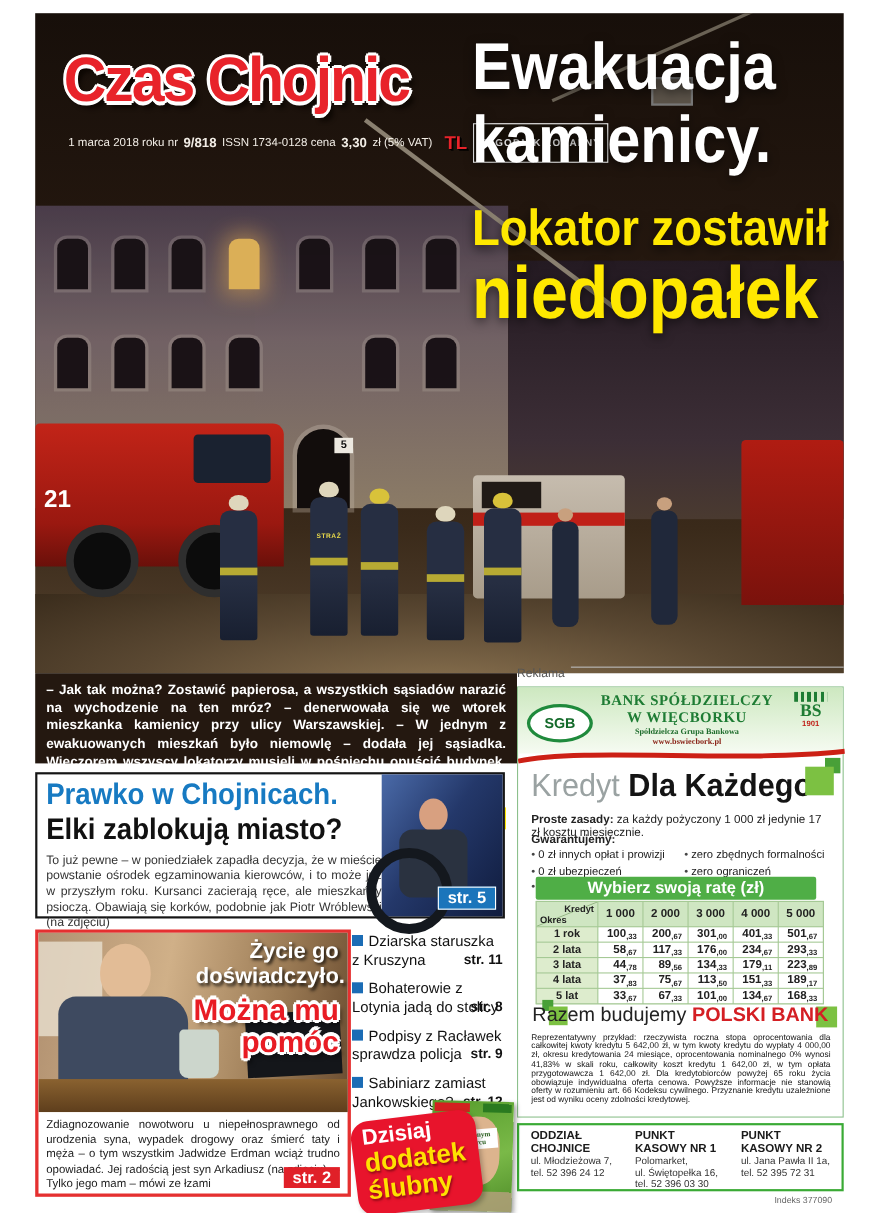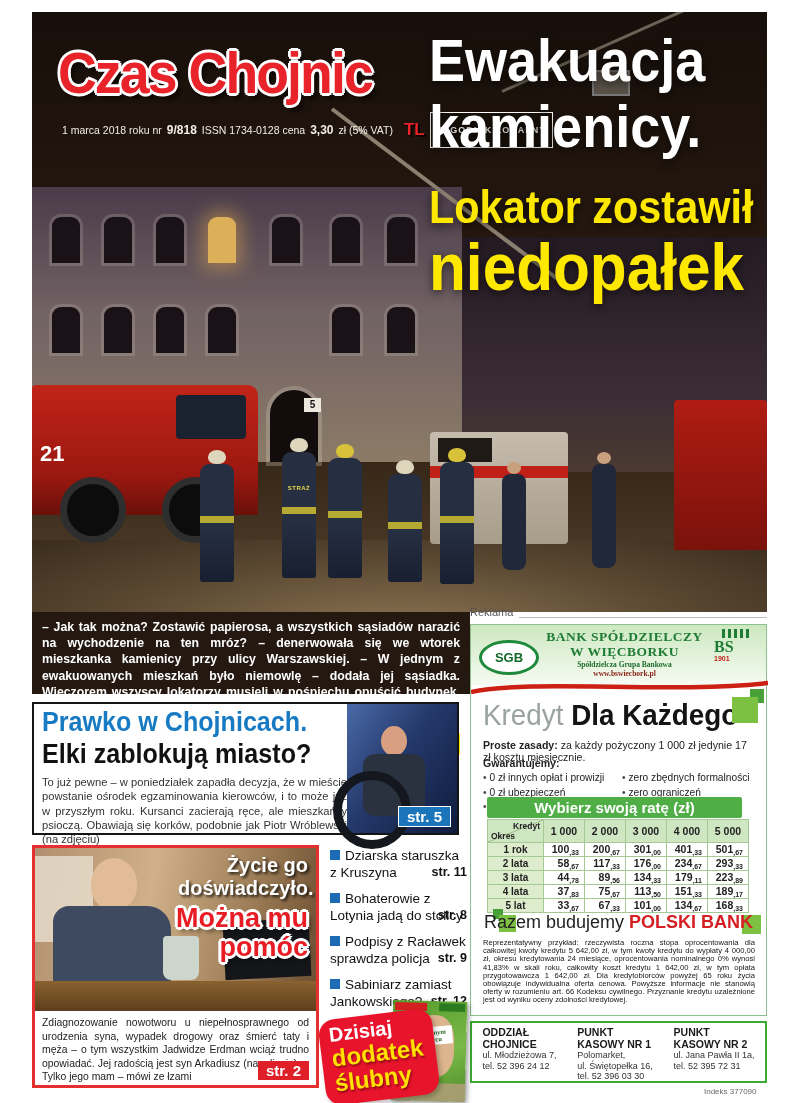--- a/index.html
+++ b/index.html
@@ -99,52 +99,52 @@
   #help .mon{position:absolute;right:6px;top:72px;width:86px;height:58px;background:#14161a;transform:rotate(-3deg)}
   #help .bucket{position:absolute;left:128px;top:88px;width:36px;height:44px;border-radius:4px 4px 8px 8px;background:#ccd6cc}
   #help .ov1{position:absolute;right:8px;top:6px;text-align:right;color:#fff;font-weight:bold;font-size:20px;line-height:23px;
              width:130px;text-shadow:2px 2px 3px rgba(0,0,0,.8)}
   #help .ov2{position:absolute;right:8px;top:56px;text-align:right;color:#e81c24;font-weight:bold;font-size:27px;line-height:29px;
              width:150px;text-shadow:-2px -2px 0 #fff,2px -2px 0 #fff,-2px 2px 0 #fff,2px 2px 0 #fff,0 3px 0 #fff,3px 0 0 #fff,0 -3px 0 #fff,-3px 0 0 #fff,4px 5px 4px rgba(0,0,0,.5)}
   #help .cap{position:relative;padding:5px 7px;font-size:10.4px;color:#222;line-height:1.3;text-align:justify}
   #help .badge{position:absolute;right:7px;bottom:5px;background:#e02028;color:#fff;font-size:15px}
 
   
-  #news{left:330px;top:847px;width:137px}
+  #news{left:320px;top:847px;width:137px}
   .nitem{position:relative;margin-bottom:9px;font-size:13.5px;line-height:17px;color:#111}
   .nsq{display:inline-block;width:10px;height:10px;background:#1b6cb5;margin-right:5px}
   .npage{position:absolute;right:0;bottom:0;font-weight:bold;font-size:12.5px}
 
   
   #cover{left:392px;top:1001px;width:74px;height:100px;transform:rotate(1.5deg);
          background:linear-gradient(160deg,#569c2c 0%,#7ab948 55%,#4e8c28 100%);
          box-shadow:2px 2px 5px rgba(0,0,0,.4);z-index:1}
   #cover .rbar{position:absolute;left:2px;top:2px;width:32px;height:8px;background:#d42020}
   #cover .gbar{position:absolute;right:2px;top:2px;width:26px;height:8px;background:#2a7a20}
   #cover .hand{position:absolute;left:18px;top:14px;width:44px;height:62px;border-radius:50% 40% 40% 50%;background:#dcb48e}
   #cover .lbl{position:absolute;left:14px;top:26px;width:42px;padding:2px;background:#fff;transform:rotate(-6deg);
               font-family:"Liberation Serif",serif;font-weight:bold;font-size:6.5px;line-height:7px;color:#2a6020;text-align:center}
   #cover .strip{position:absolute;left:0;right:0;bottom:0;height:18px;background:#b8a080;opacity:.8}
   #supp{left:322px;top:1014px;width:114px;height:86px;background:#e8142c;border-radius:16px;
         transform:rotate(-7deg);z-index:2;padding:4px 0 0 10px;box-sizing:border-box;box-shadow:2px 3px 5px rgba(0,0,0,.25)}
   #supp .s1{color:#fff;font-weight:bold;font-size:20px;line-height:22px}
   #supp .s2,#supp .s3{color:#ffe000;font-weight:bold;font-size:24px;line-height:25px;text-shadow:1px 2px 2px rgba(60,0,0,.5)}
 
   
-  #rek{left:470px;top:606px;width:297px;display:flex;align-items:flex-end;gap:6px;color:#555;font-size:11px}
+  #rek{left:470px;top:606px;width:297px;display:flex;align-items:flex-start;gap:6px;color:#555;font-size:11px}
   #rek .line{flex:1;border-top:1px solid #bbb}
   #ad{left:470px;top:624px;width:297px;height:392px;border:1px solid #8cc08c;background:#fff;box-sizing:border-box}
   #ad .head{position:absolute;left:0;top:0;width:100%;height:60px;background:linear-gradient(180deg,#cde8c0,#f6fbf2)}
   #sgb{position:absolute;left:8px;top:15px;width:54px;height:29px;border-radius:50%;border:3px solid #1f8a3c;
        background:#fff;color:#136a2a;font-weight:bold;font-size:13px;display:flex;align-items:center;justify-content:center}
   #bank-names{position:absolute;left:66px;right:54px;top:4px;text-align:center;font-family:"Liberation Serif",serif}
   #bank-names .l1{font-weight:bold;font-size:13.5px;color:#1e7c34;letter-spacing:.5px;line-height:15px}
   #bank-names .l3{font-weight:bold;font-size:7.5px;color:#1e6c2c;margin-top:1px}
   #bank-names .l4{font-weight:bold;font-size:7.5px;color:#8a2418}
-  #bs{position:absolute;right:6px;top:3px;width:46px;height:54px;text-align:left;color:#1e7c34}
+  #bs{position:absolute;right:6px;top:3px;width:46px;height:54px;text-align:center;color:#1e7c34}
   #bs .bars{width:30px;height:9px;margin:1px auto 0;background:repeating-linear-gradient(90deg,#1e7c34 0 3px,transparent 3px 6px)}
   #bs .bsl{font-family:"Liberation Serif",serif;font-weight:bold;font-size:16px;line-height:17px}
   #bs .yr{font-size:7px;color:#c02018;font-weight:bold}
   #swoosh{position:absolute;left:0;top:52px;width:297px;height:20px}
   #kredyt{position:absolute;left:12px;top:74px;font-size:29px;white-space:nowrap;transform:scaleX(.96);transform-origin:left}
   #kredyt .k1{color:#9aa2a2}
   #kredyt .k2{color:#141414;font-weight:bold}
   .gsq{position:absolute;background:#7cc142}
   #zasady{position:absolute;left:12px;top:114px;width:268px;font-size:10.6px;color:#222}
   #gwar{position:absolute;left:12px;top:132px;font-size:10.6px;font-weight:bold;color:#222}

